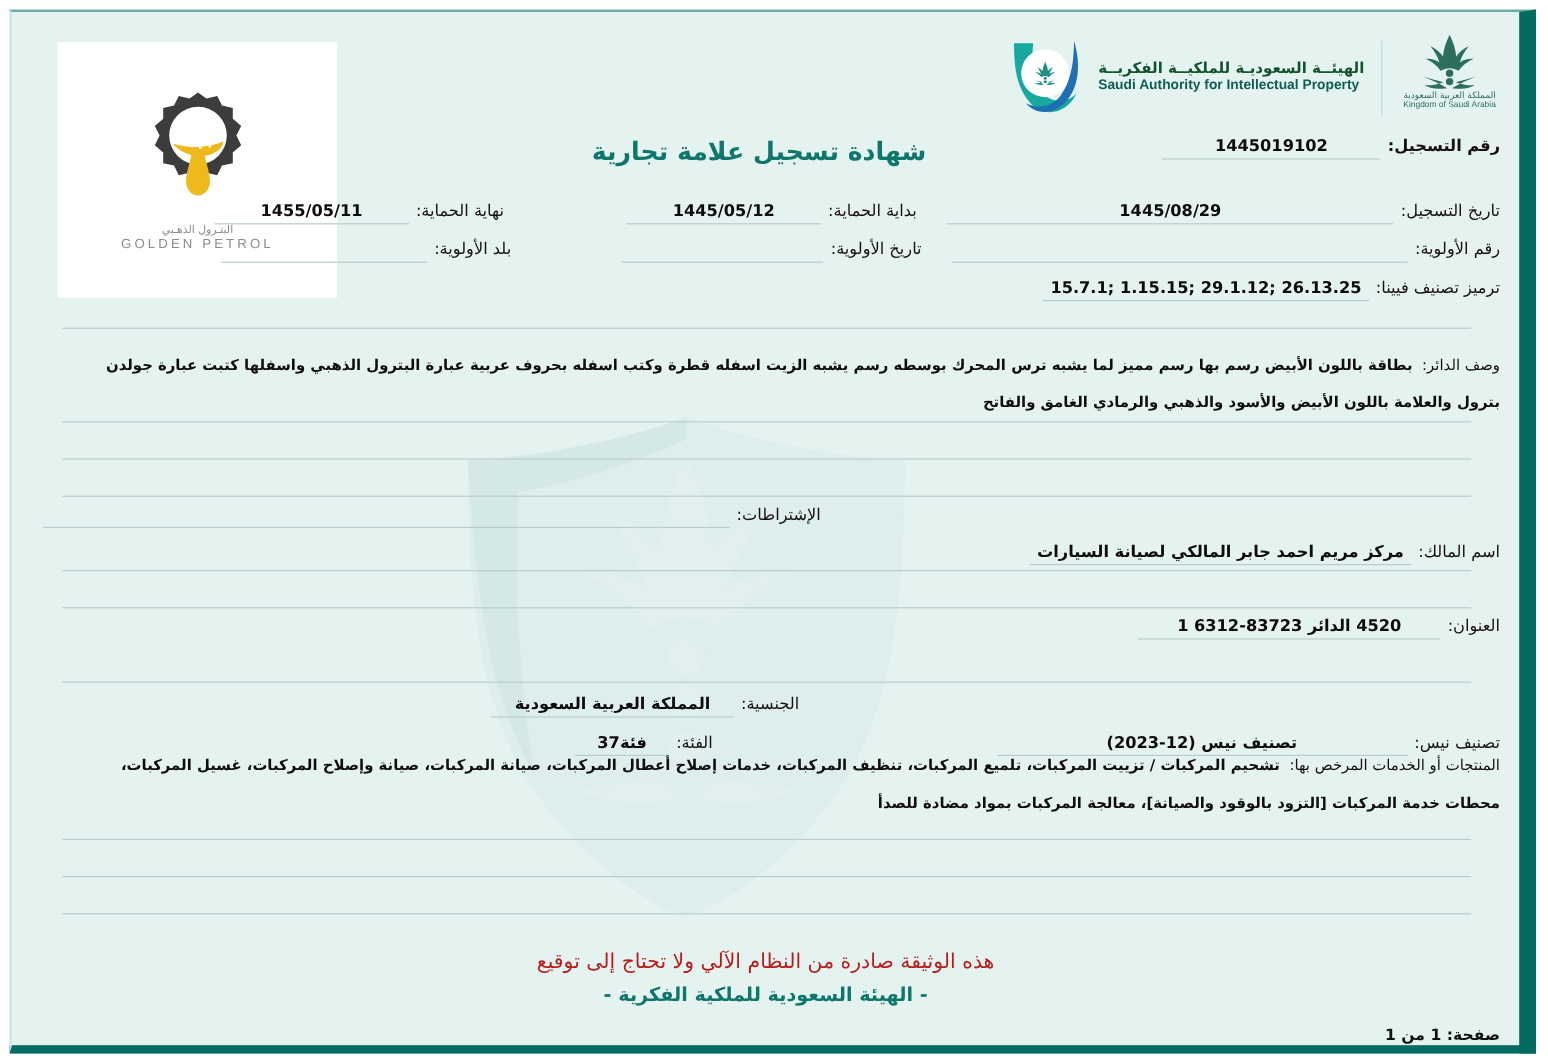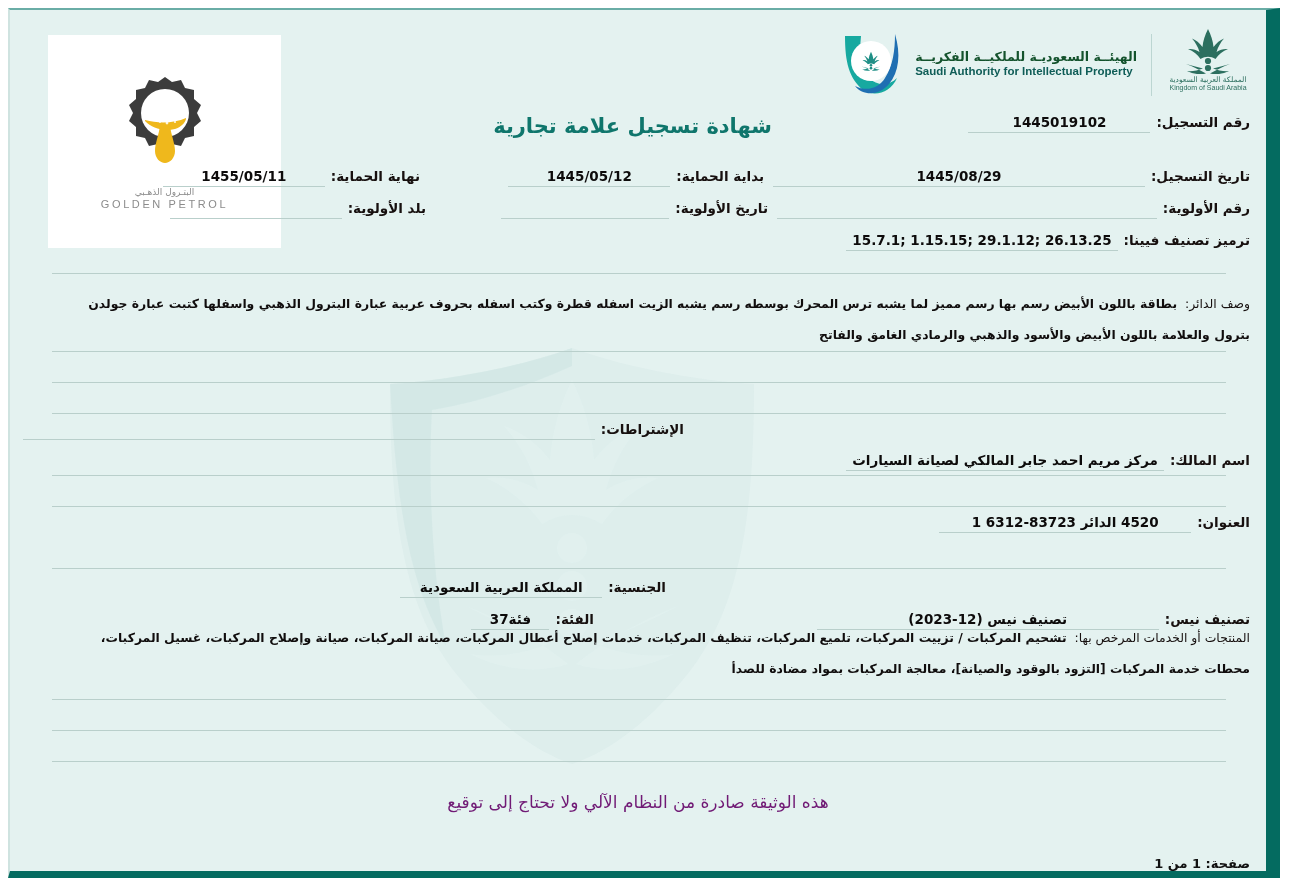--- a/index.html
+++ b/index.html
@@ -97,21 +97,21 @@
   .rows{position:absolute;z-index:3;top:0;right:0;left:0;}
   .field{
     position:absolute;
     display:flex;align-items:baseline;
     white-space:nowrap;
   }
   .field .lbl{
     font-size:13.5px;color:#17100f;font-weight:bold;
     margin-left:6px;
   }
-  .field .lbl.thin{font-weight:bold;}
+  .field .lbl.thin{font-weight:normal;}
   .field .val{
     font-size:13.5px;font-weight:bold;color:#0d0b0b;
     border-bottom:1px solid #b9cfcb;
     padding:0 6px 2px 6px;
     display:inline-block;
     text-align:center;
   }
   .field .val.empty{color:transparent;}
 
   
@@ -128,21 +128,21 @@
   }
   .block .k{font-weight:bold;color:#17100f;margin-left:8px;}
   .block .k.thin{font-weight:normal;}
 
   
   .footer{
     position:absolute;z-index:3;
     left:0;right:0;top:782px;
     text-align:center;
   }
-  .footer .l1{font-size:17px;color:#701a75;}
+  .footer .l1{font-size:17px;color:#b91c1c;}
   .footer .l2{font-size:16px;font-weight:bold;color:#0f766c;margin-top:7px;}
   .pageno{
     position:absolute;z-index:3;
     right:16px;top:846px;
     font-size:13px;font-weight:bold;color:#111;
   }
 </style>
 </head>
 <body>
 
@@ -307,18 +307,19 @@
       <div class="block" style="top:278px;right:16px;left:42px;">
         <span class="k thin">وصف الدائر:</span><span>بطاقة باللون الأبيض رسم بها رسم مميز لما يشبه ترس المحرك بوسطه رسم يشبه الزيت اسفله قطرة وكتب اسفله بحروف عربية عبارة البترول الذهبي واسفلها كتبت عبارة جولدن بترول والعلامة باللون الأبيض والأسود والذهبي والرمادي الغامق والفاتح</span>
       </div>
 
       <div class="block" style="top:612px;right:16px;left:42px;">
         <span class="k thin">المنتجات أو الخدمات المرخص بها:</span><span>تشحيم المركبات / تزييت المركبات، تلميع المركبات، تنظيف المركبات، خدمات إصلاح أعطال المركبات، صيانة المركبات، صيانة وإصلاح المركبات، غسيل المركبات، محطات خدمة المركبات [التزود بالوقود والصيانة]، معالجة المركبات بمواد مضادة للصدأ</span>
       </div>
 
       <div class="footer">
         <div class="l1">هذه الوثيقة صادرة من النظام الآلي ولا تحتاج إلى توقيع</div>
+        <div class="l2">- الهيئة السعودية للملكية الفكرية -</div>
       </div>
       <div class="pageno">صفحة: 1 من 1</div>
 
     </div>
   </div>
 </div>
 
 </body></html>

